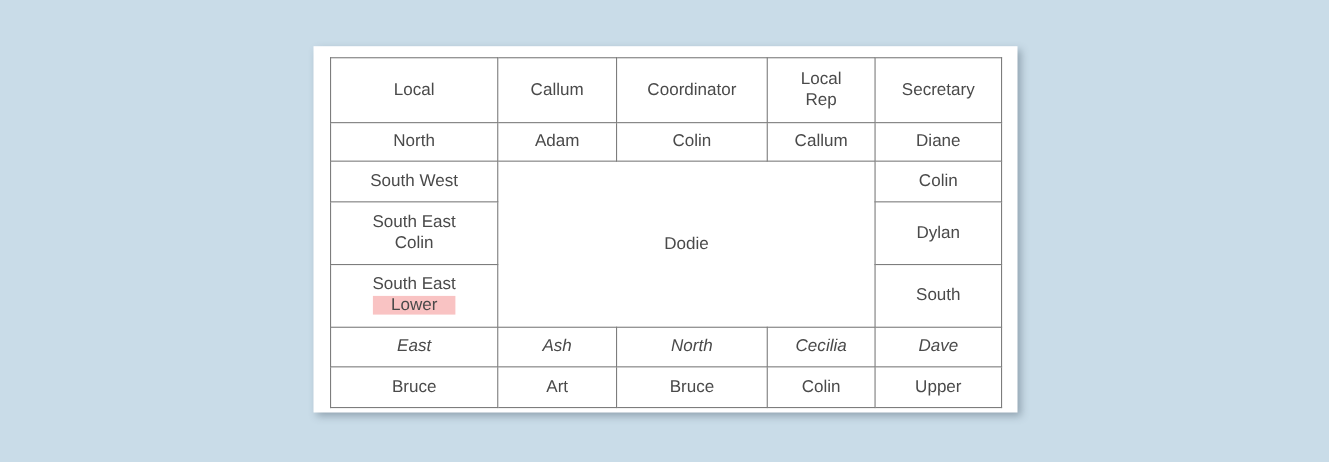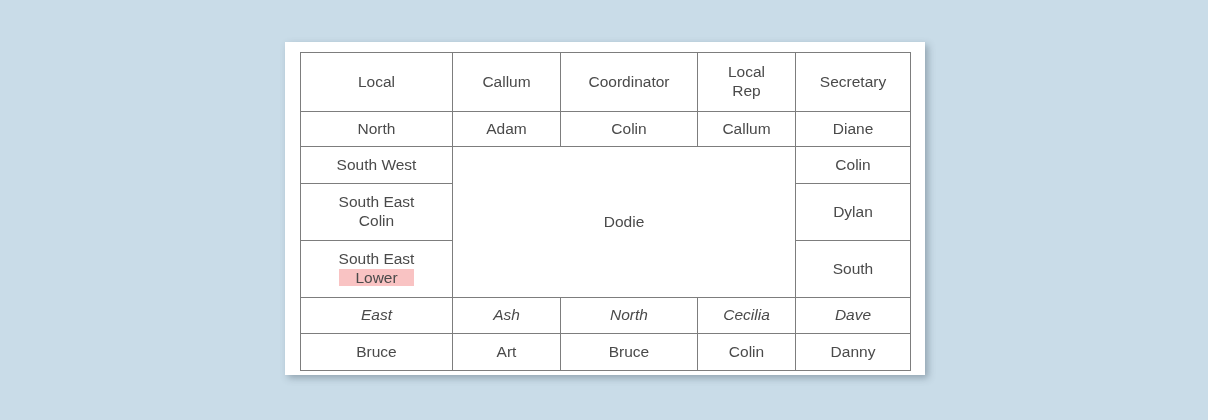--- a/index.html
+++ b/index.html
@@ -146,20 +146,20 @@
           <td class="fill-green">North</td>
           <td>Cecilia</td>
           <td>Dave</td>
         </tr>
 
         <tr class="r-west">
           <td>Bruce</td>
           <td>Art</td>
           <td class="fill-green">Bruce</td>
           <td>Colin</td>
-          <td>Danny</td>
+          <td>Upper</td>
         </tr>
 
       </tbody>
     </table>
 
   </div>
 </div>
 
 </body></html>

